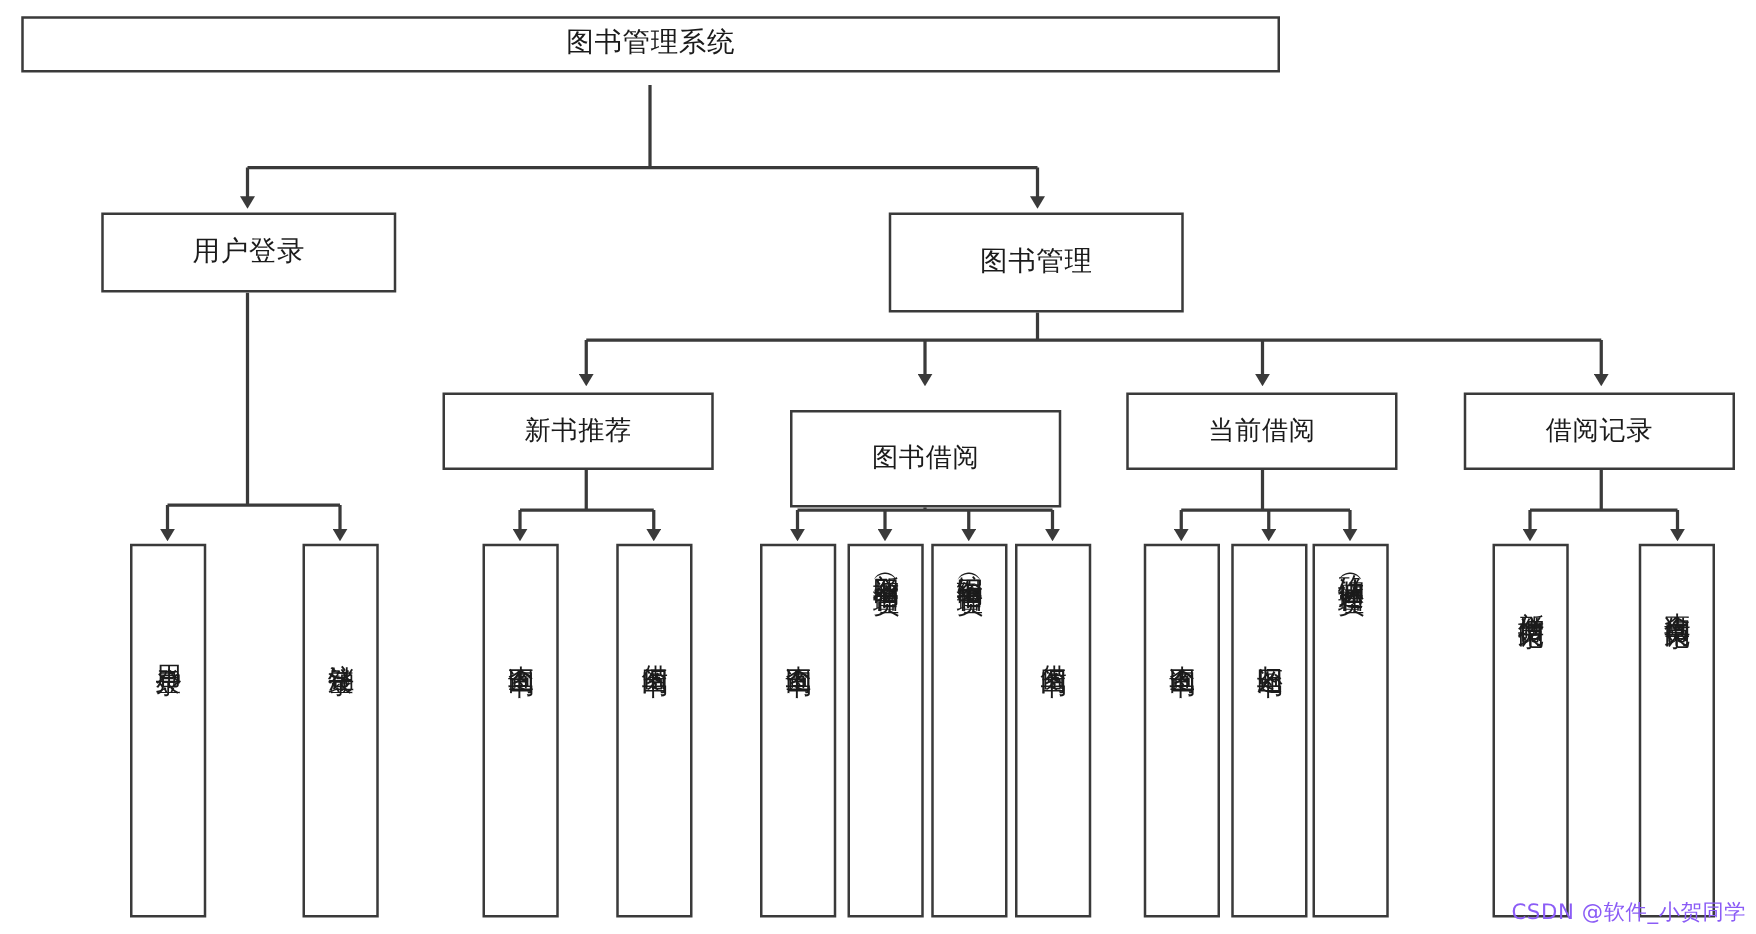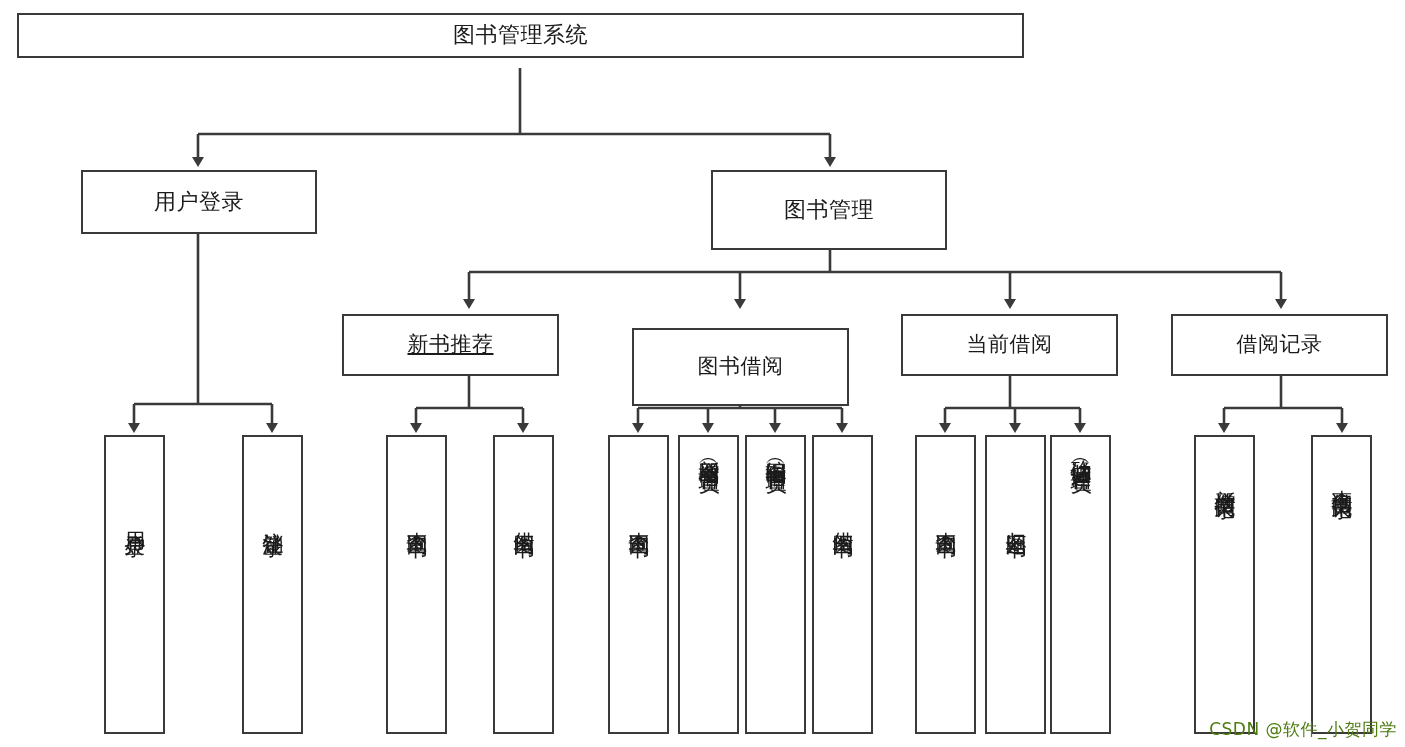--- a/index.html
+++ b/index.html
@@ -56,21 +56,21 @@
   }
   .node.root .label { font-size: 22px; }
   .node.lvl2 .label { font-size: 22px; }
   .node.lvl3 .label { font-size: 21px; }
 
   .watermark {
     position: absolute;
     right: 8px;
     bottom: 6px;
     font-size: 17px;
-    color: #4d7c0f;
+    color: #8b5cf6;
     letter-spacing: 0.5px;
     white-space: nowrap;
   }
 </style>
 </head>
 <body>
 
 <div id="canvas">
 
   <svg class="edges" viewBox="0 0 1405 747" xmlns="http://www.w3.org/2000/svg">
@@ -127,21 +127,21 @@
     <span class="label">图书管理系统</span>
   </div>
 
   <div class="node lvl2" style="left:81px; top:170px; width:236px; height:64px;">
     <span class="label">用户登录</span>
   </div>
   <div class="node lvl2" style="left:711px; top:170px; width:236px; height:80px;">
     <span class="label">图书管理</span>
   </div>
 
-  <div class="node lvl3" style="left:342px; top:314px; width:217px; height:62px;text-decoration:underline;">
+  <div class="node lvl3" style="left:354px; top:314px; width:217px; height:62px;">
     <span class="label">新书推荐</span>
   </div>
   <div class="node lvl3" style="left:632px; top:328px; width:217px; height:78px;">
     <span class="label">图书借阅</span>
   </div>
   <div class="node lvl3" style="left:901px; top:314px; width:217px; height:62px;">
     <span class="label">当前借阅</span>
   </div>
   <div class="node lvl3" style="left:1171px; top:314px; width:217px; height:62px;text-align:center;">
     <span class="label">借阅记录</span>

